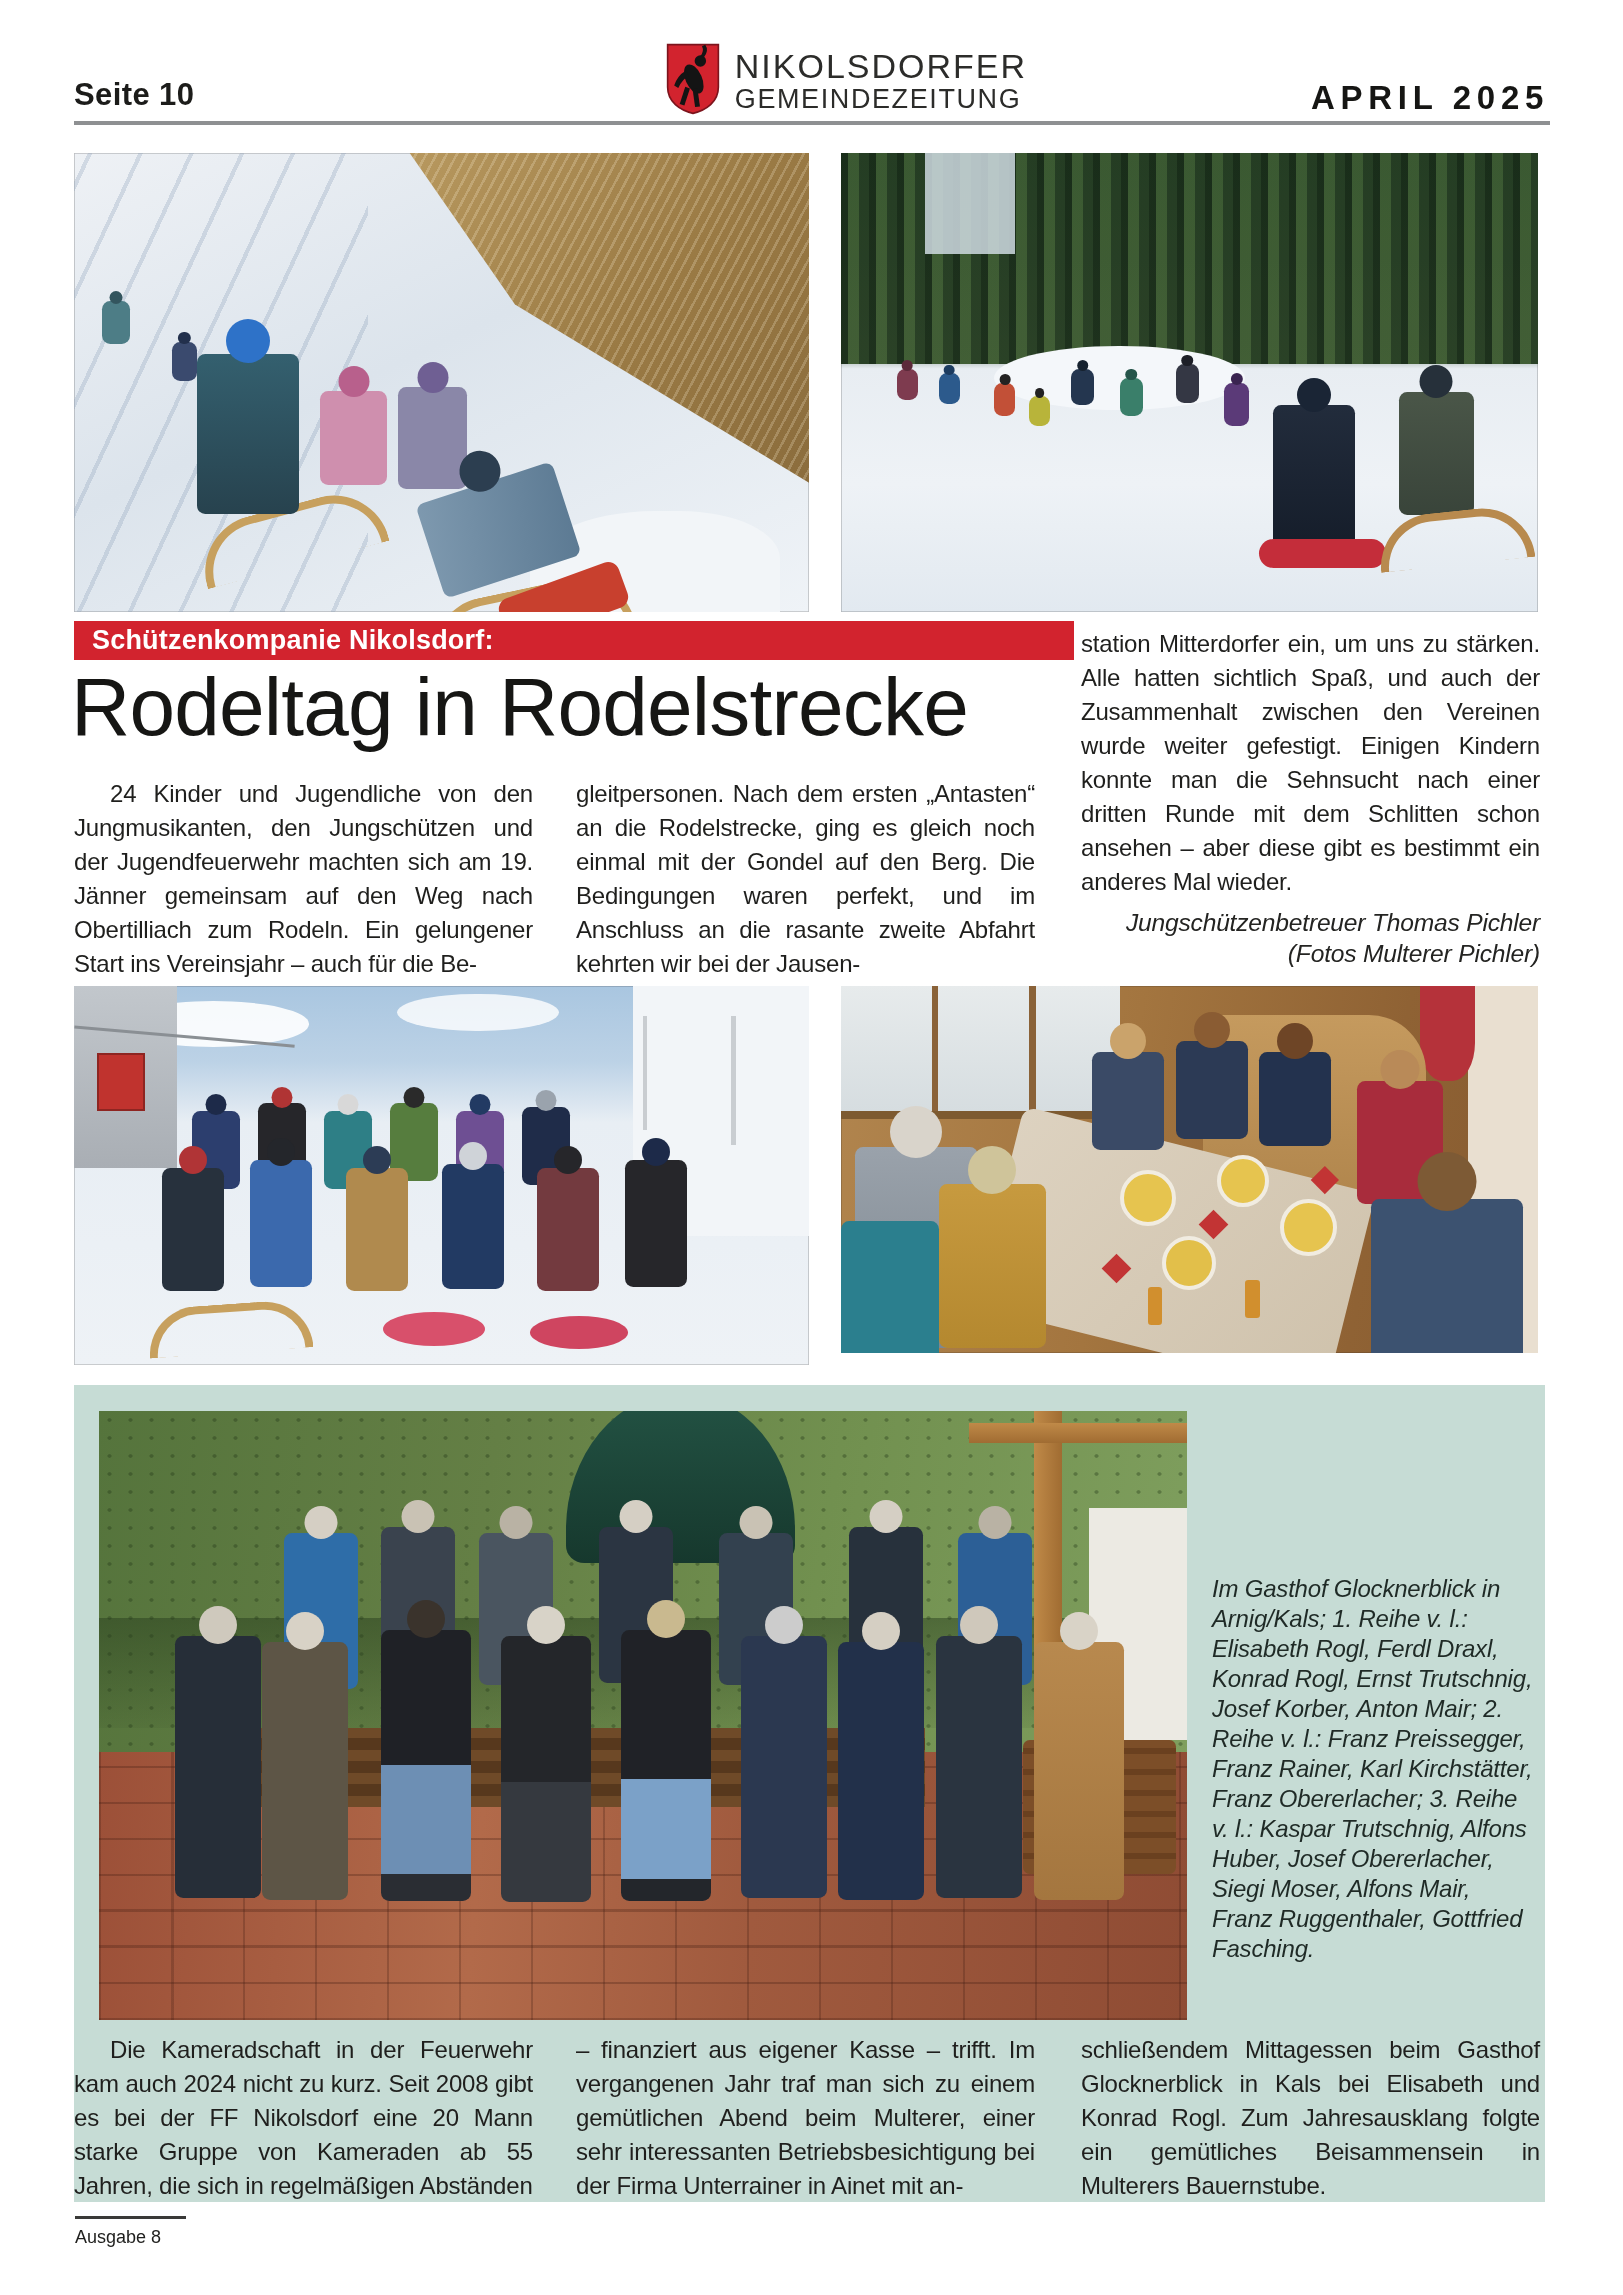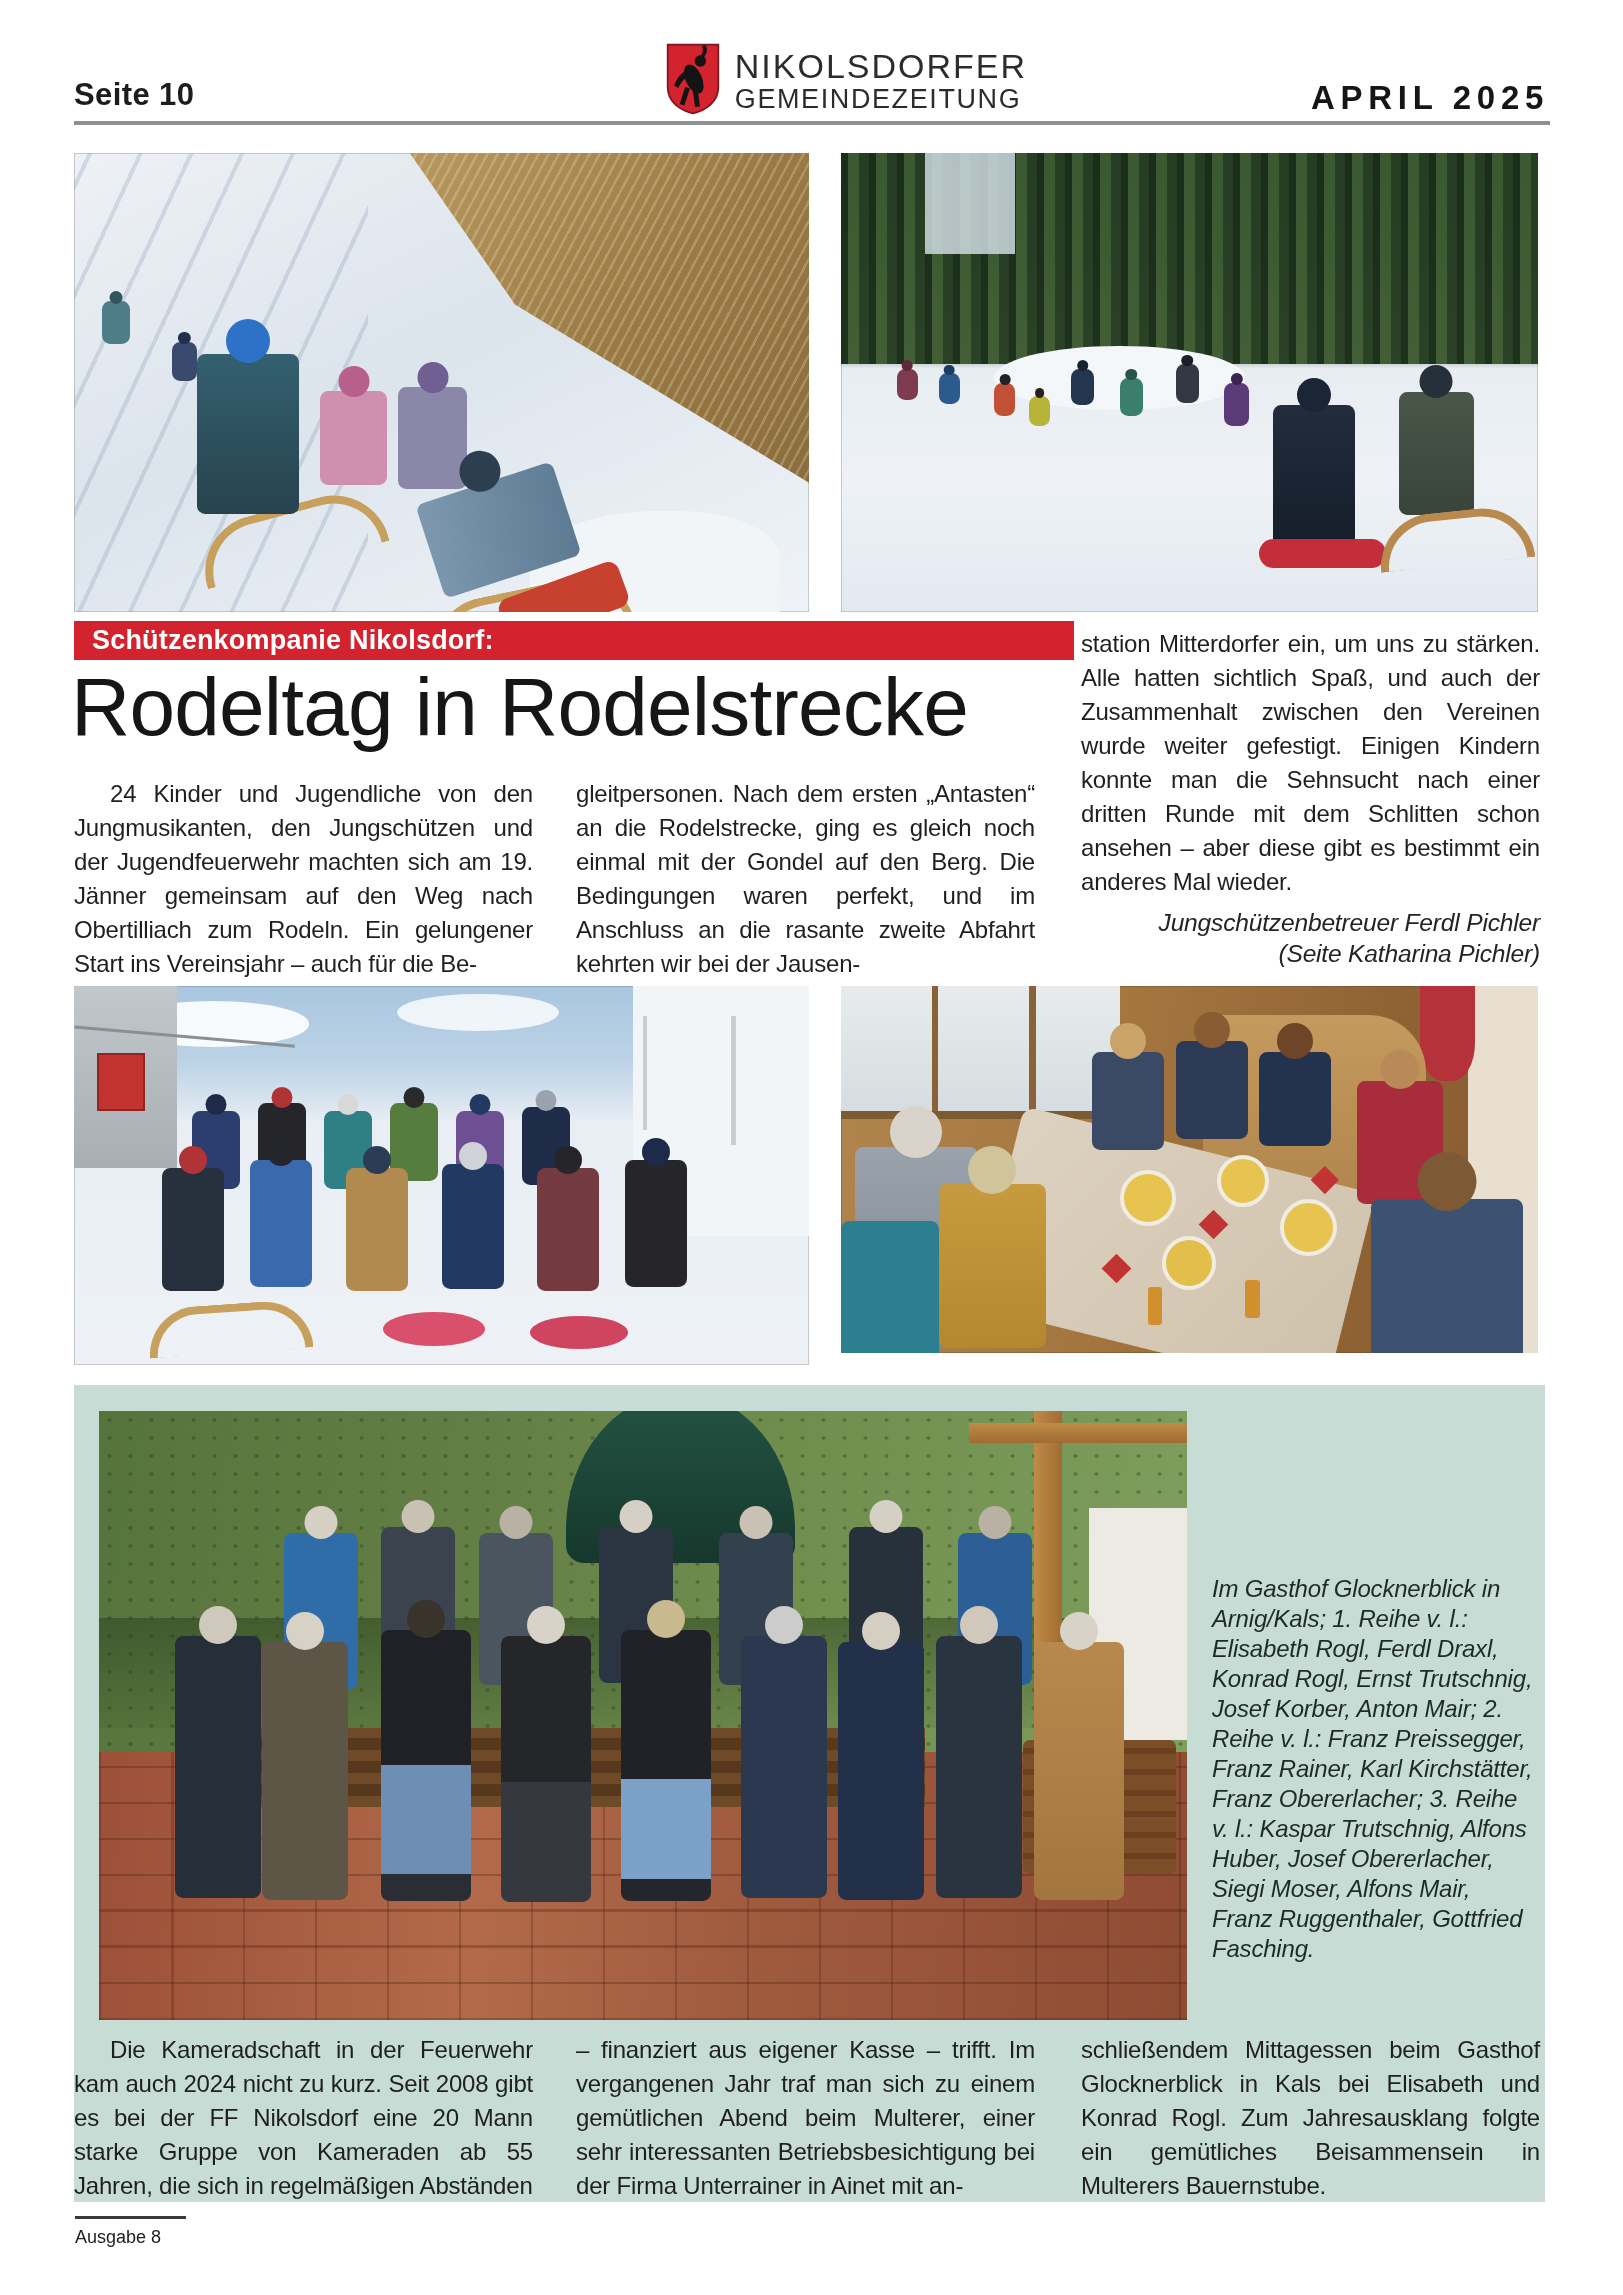--- a/index.html
+++ b/index.html
@@ -122,22 +122,22 @@
   </div>
 
   <div class="kicker">Schützenkompanie Nikolsdorf:</div>
   <h1 class="headline">Rodeltag in Rodelstrecke</h1>
 
   <div class="bodycol col-a1 indent">24 Kinder und Jugendliche von den Jungmusikanten, den Jungschützen und der Jugendfeuerwehr machten sich am 19. Jänner gemeinsam auf den Weg nach Obertilliach zum Rodeln. Ein gelungener Start ins Vereinsjahr – auch für die Be-</div>
   <div class="bodycol col-a2">gleitpersonen. Nach dem ersten „Antasten“ an die Rodelstrecke, ging es gleich noch einmal mit der Gondel auf den Berg. Die Bedingungen waren perfekt, und im Anschluss an die rasante zweite Abfahrt kehrten wir bei der Jausen-</div>
   <div class="bodycol col-a3">
     <span>station Mitterdorfer ein, um uns zu stärken. Alle hatten sichtlich Spaß, und auch der Zusammenhalt zwischen den Vereinen wurde weiter gefestigt. Einigen Kindern konnte man die Sehnsucht nach einer dritten Runde mit dem Schlitten schon ansehen – aber diese gibt es bestimmt ein anderes Mal wieder.</span>
     <div class="byline">
-      <div>Jungschützenbetreuer Ferdl Pichler</div>
-      <div>(Seite Katharina Pichler)</div>
+      <div>Jungschützenbetreuer Thomas Pichler</div>
+      <div>(Fotos Multerer Pichler)</div>
     </div>
   </div>
 
   <div class="ph photo-midleft">
     <div style="left:6%;top:4%;width:26%;height:12%;background:#ffffff;border-radius:50%;opacity:.9;"></div>
     <div style="left:44%;top:2%;width:22%;height:10%;background:#ffffff;border-radius:50%;opacity:.8;"></div>
     <div style="left:0;top:0;width:14%;height:48%;background:linear-gradient(#c2c7cc,#a9aeb4);"></div>
     <div style="left:0;top:13%;width:30%;height:3.3px;background:#8a8f94;transform:rotate(5deg);"></div>
     <div style="left:23px;top:67px;width:44px;height:54px;background:#c0332e;border:2.5px solid #8e2521;"></div>
     <div style="right:0;top:0;width:24%;height:66%;background:#f2f5f8;"></div>

